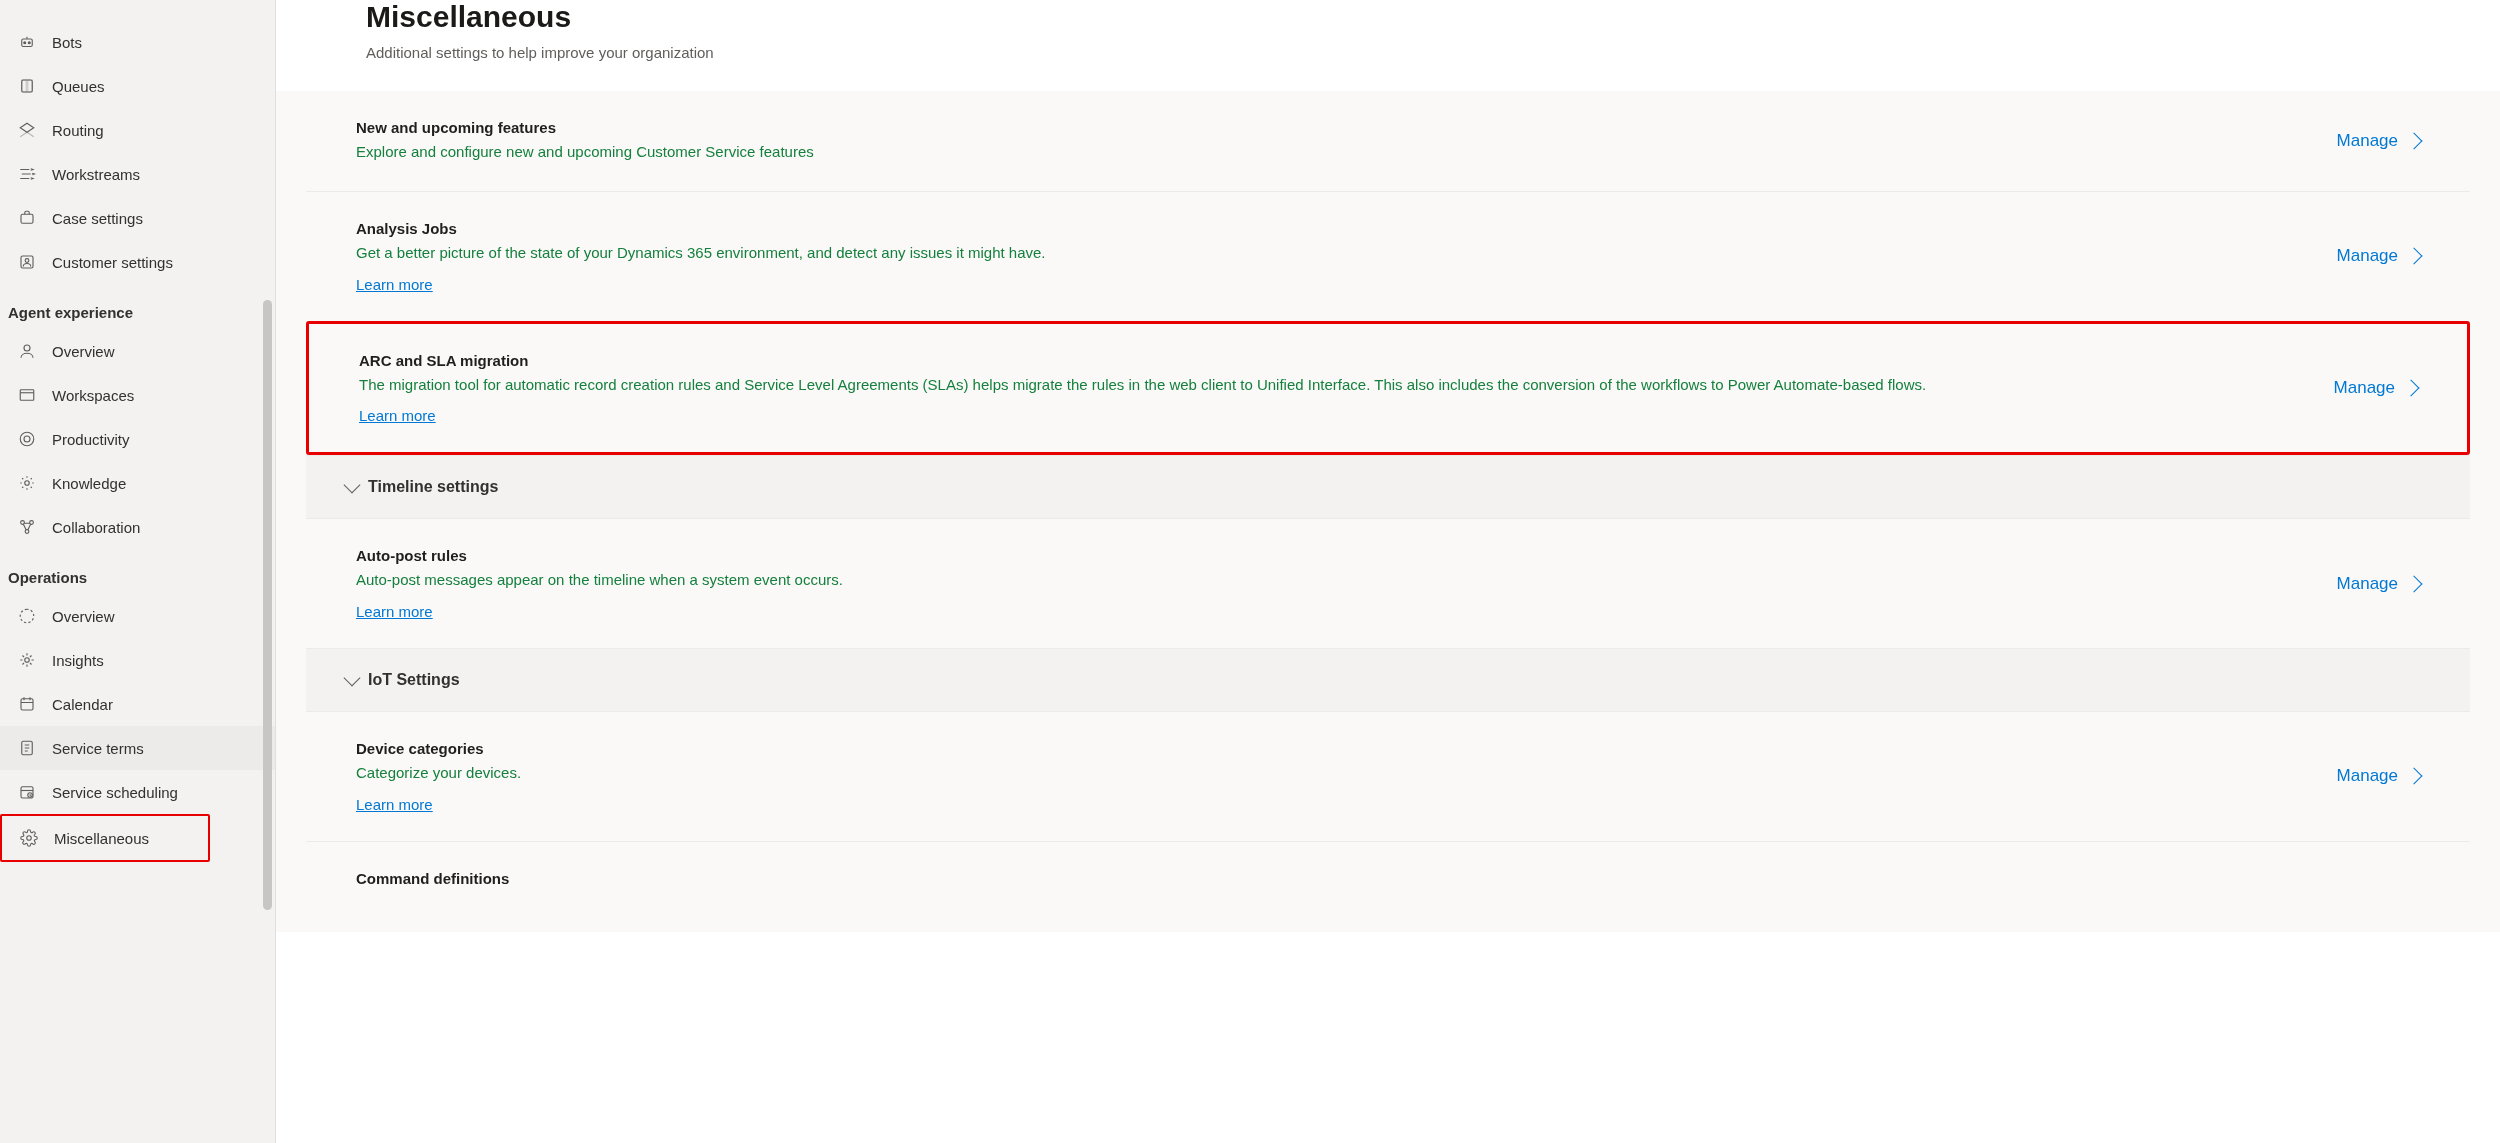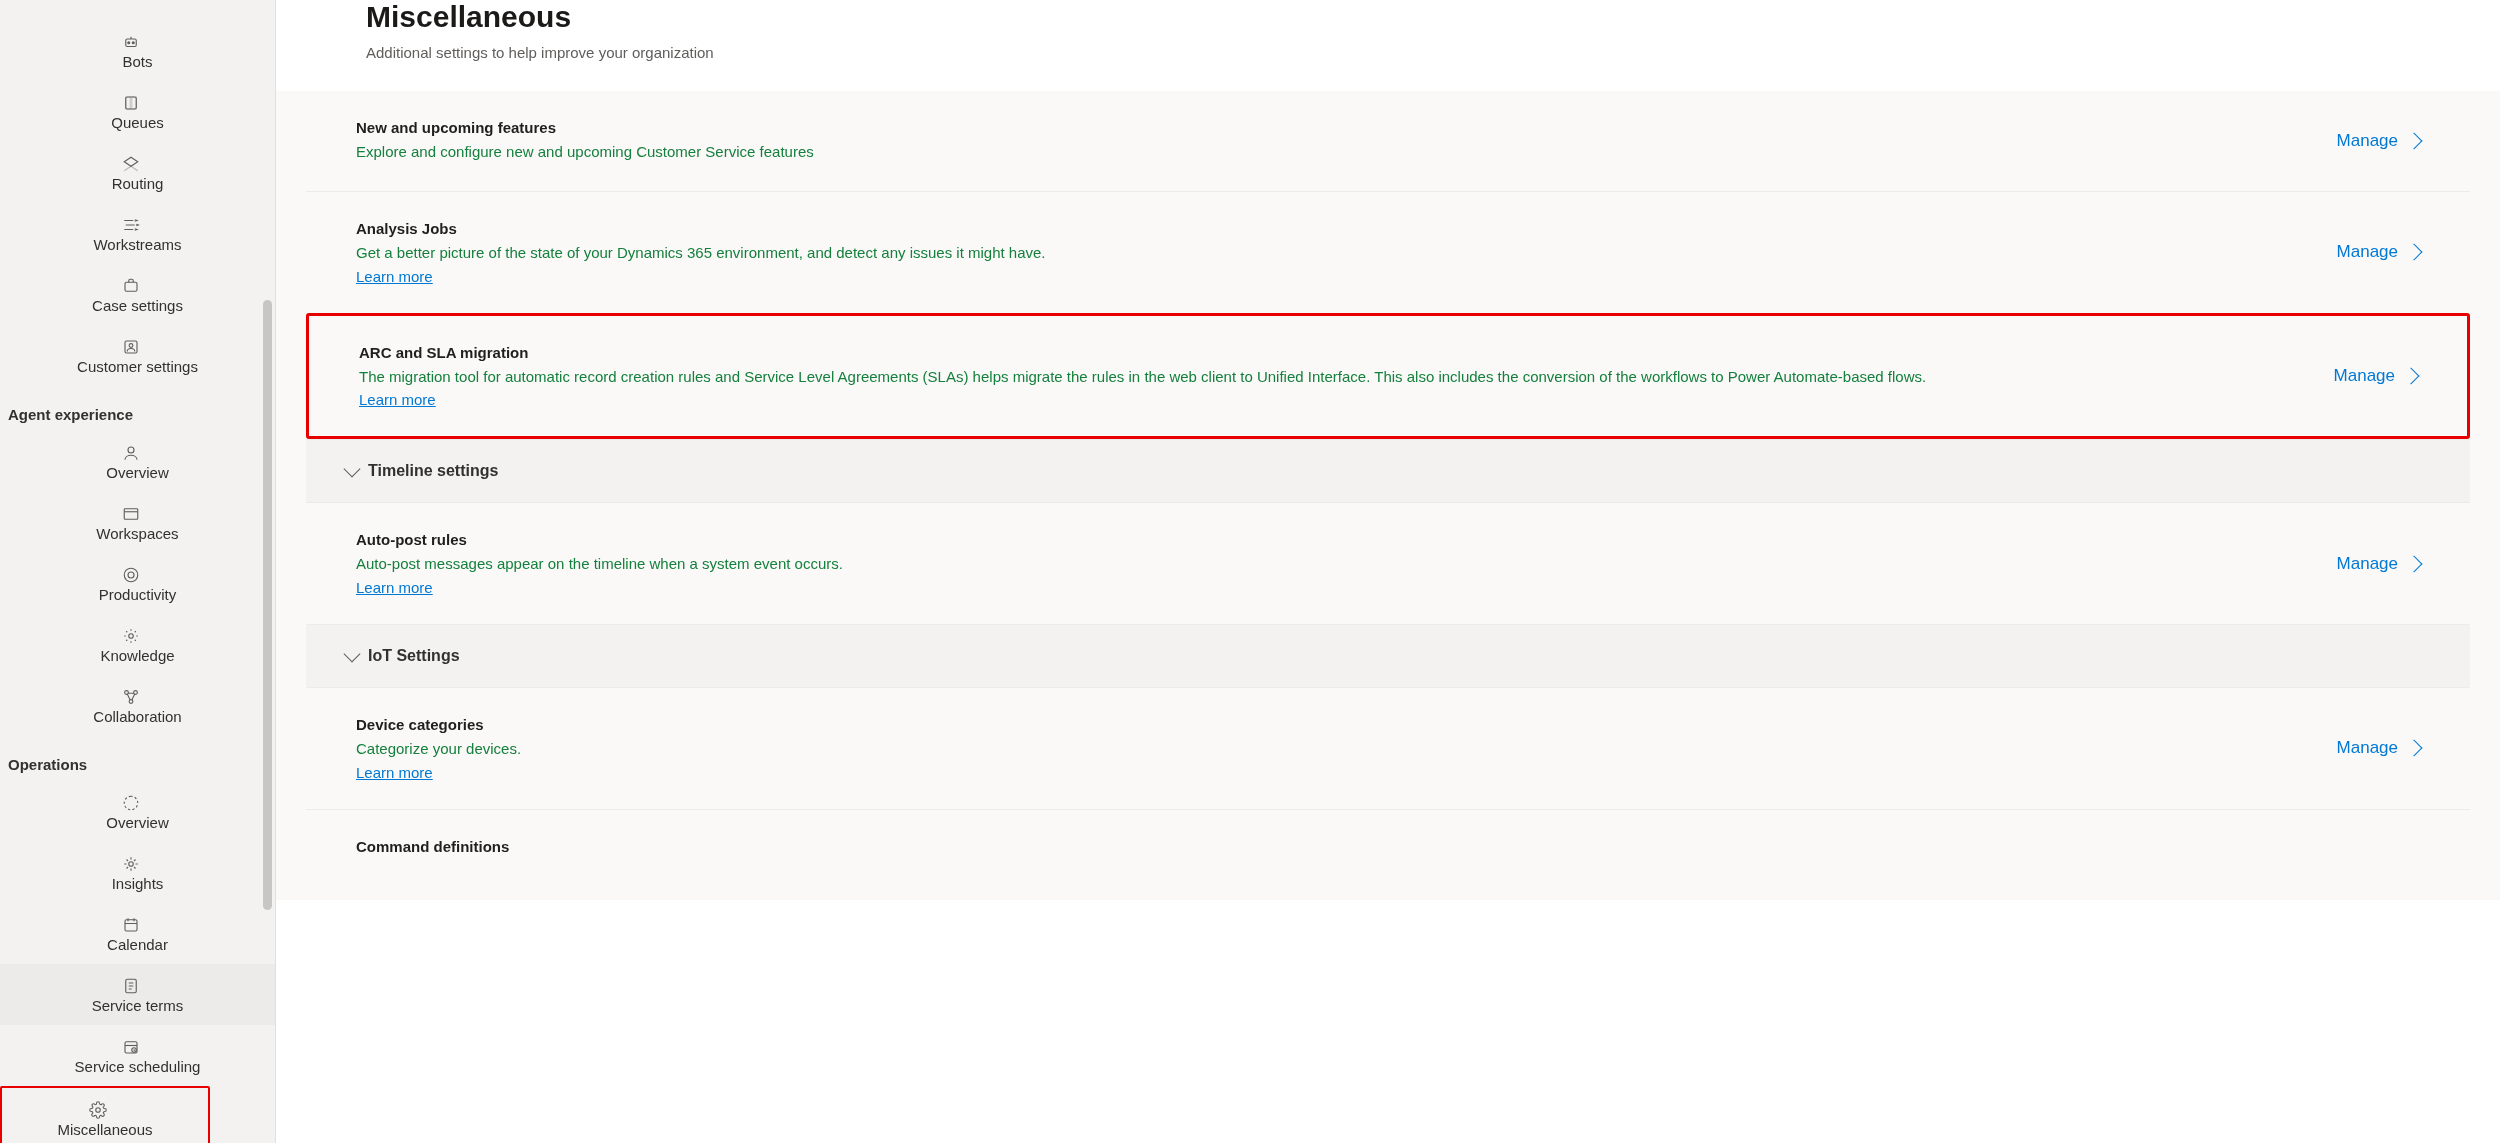--- a/index.html
+++ b/index.html
@@ -24,21 +24,20 @@
     padding-top: 20px;
     position: relative;
   }
   .sidebar-item {
     display: flex;
     align-items: center;
     padding: 11px 16px;
     cursor: pointer;
     font-size: 15px;
     color: #323130;
-    flex-direction: column;
   }
   .sidebar-item.active {
     background: #edebe9;
   }
   .sidebar-item .icon {
     width: 22px;
     height: 22px;
     margin-right: 14px;
     display: inline-flex;
     align-items: center;
@@ -109,21 +108,21 @@
   }
   .card-desc {
     font-size: 15px;
     color: #15803d;
     line-height: 1.45;
   }
   .card-link {
     color: #0078d4;
     font-size: 15px;
     display: inline-block;
-    margin-top: 4px;
+    margin-top: 12px;
   }
   .card-action {
     color: #0078d4;
     font-size: 17px;
     font-weight: 400;
     cursor: pointer;
     display: flex;
     align-items: center;
     gap: 10px;
   }

